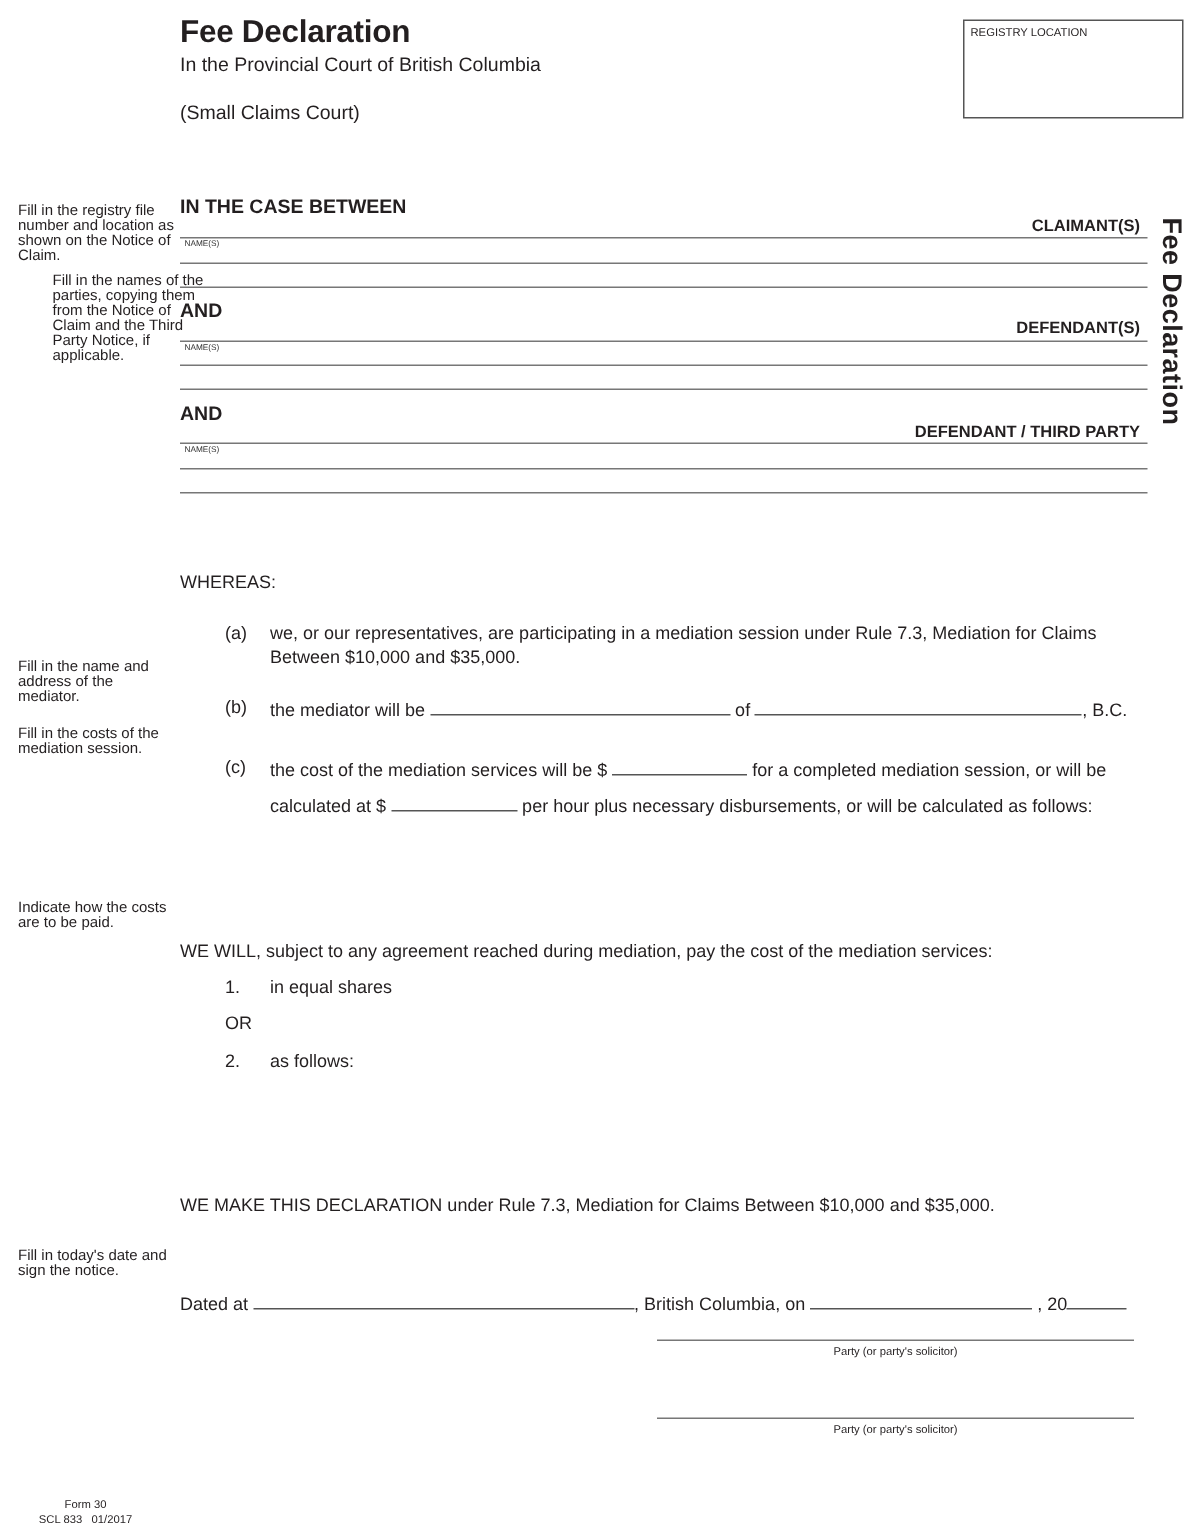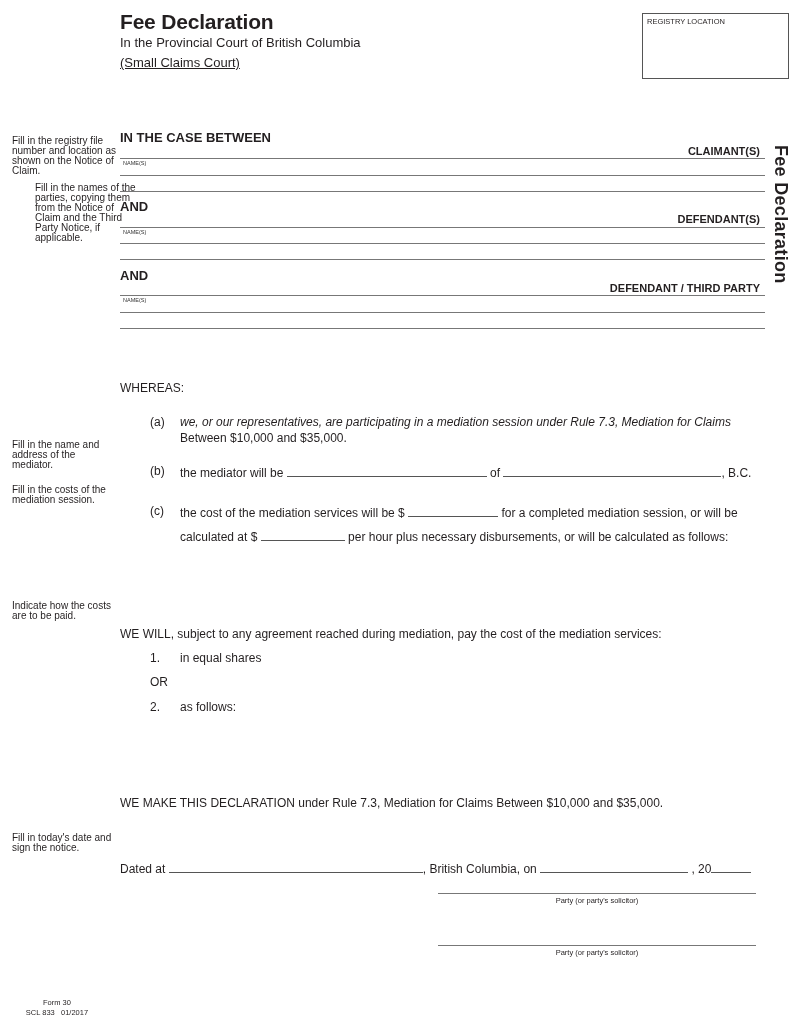--- a/index.html
+++ b/index.html
@@ -29,21 +29,21 @@
     .blank input { border: none; outline: none; background: transparent; width: 100%; height: 12px; font-size: 10px; padding: 0; position: absolute; left: 0; top: 0; }
     .sig-line { left: 438px; width: 318px; border-top: 1.3px solid #777; height: 0; }
     .sig-label { left: 438px; width: 318px; text-align: center; font-size: 7.5px; }
     .footer { left: 0; width: 120px; font-size: 7.5px; text-align: center; }
   </style>
 </head>
 <body>
 
 <div class="abs title">Fee Declaration</div>
 <div class="abs subtitle" style="top:35px;">In the Provincial Court of British Columbia</div>
-<div class="abs subtitle" style="top:55px;text-decoration:underline;">(Small Claims Court)</div>
+<div class="abs subtitle" style="top:67px;">(Small Claims Court)</div>
 
 <div class="abs reg-box">
   <div class="cell">
     <div>REGISTRY LOCATION</div>
     <input class="reg-input" value="" style="">
   </div>
 </div>
 
 <div class="abs vert-title">Fee Declaration</div>
 
@@ -77,21 +77,21 @@
 <div class="abs hline" style="top:295px;"></div>
 <div class="abs names-label" style="top:297px;">NAME(S)</div>
 <input class="line-input" style="top: 298px;" value="">
 <div class="abs hline" style="top:312px;"></div>
 <input class="line-input" style="top: 314px;" value="">
 <div class="abs hline" style="top:328px;"></div>
 
 <div class="abs body-text" style="left:120px; top:354px;">WHEREAS:</div>
 
 <div class="abs body-text" style="left:150px; top:388px;">(a)</div>
-<div class="abs body-text" style="left:180px; top:388px;font-style:italic;">we, or our representatives, are participating in a mediation session under Rule 7.3, Mediation for Claims</div>
+<div class="abs body-text" style="left:180px; top:388px;">we, or our representatives, are participating in a mediation session under Rule 7.3, Mediation for Claims</div>
 <div class="abs body-text" style="left:180px; top:404px;">Between $10,000 and $35,000.</div>
 
 <div class="abs body-text" style="left:150px; top:437px;">(b)</div>
 <div class="abs body-text" style="left:180px; top:437px; width:585px; white-space:nowrap;">
   <span>the mediator will be</span>
   <span class="blank" style="width:200px;"><input value="" style=""></span>
   <span>of</span>
   <span class="blank" style="width:218px;"><input value="" style=""></span><span>, B.C.</span>
 </div>
 

